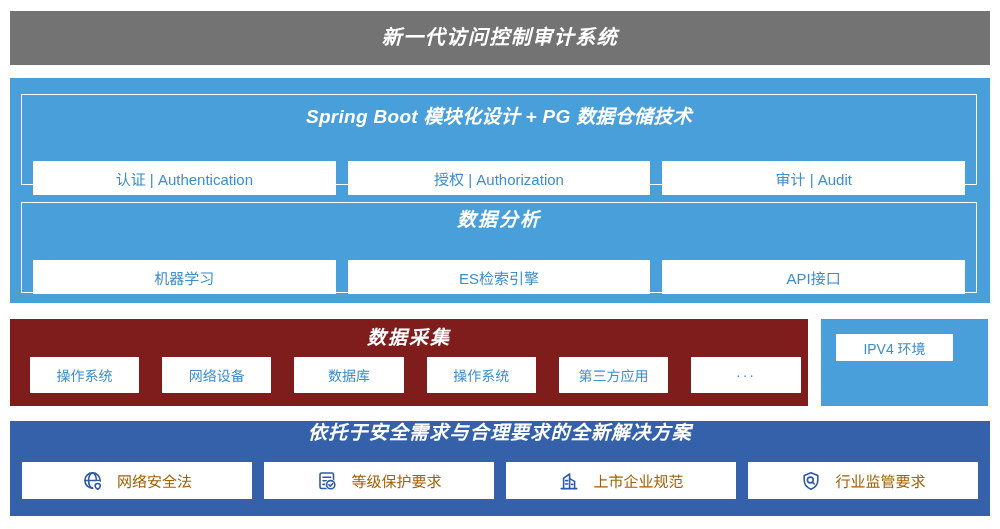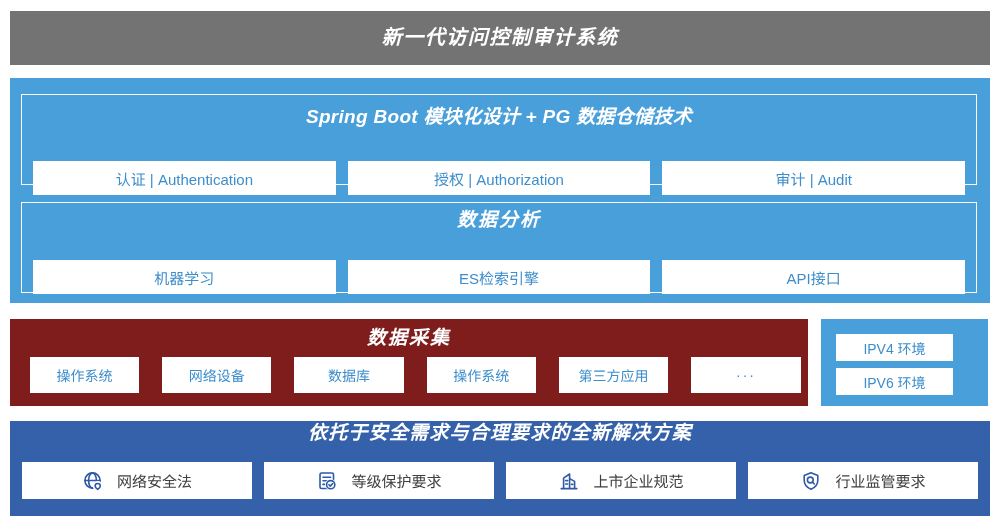--- a/index.html
+++ b/index.html
@@ -75,21 +75,21 @@
   .solution-title {
     height:41px; color:#ffffff; font-weight:bold; font-style:italic;
     display:flex; align-items:center; justify-content:center;
     font-size:19px; letter-spacing:1.2px;
     padding-bottom:23px;
   }
   .solution-row { display:flex; gap:12px; padding:0 12px; }
   .sbox {
     flex:1 1 0; height:37px; background:#ffffff;
     display:flex; align-items:center; justify-content:center; gap:13px;
-    font-size:15px; color:#404040; white-space:nowrap;
+    font-size:15px; color:#a16207; white-space:nowrap;
   }
   .sbox svg { display:block; }
 </style>
 </head>
 <body>
 
 <div class="page">
 
   <div class="title-bar">新一代访问控制审计系统</div>
 
@@ -122,21 +122,20 @@
       <div class="wbox">网络设备</div>
       <div class="wbox">数据库</div>
       <div class="wbox">操作系统</div>
       <div class="wbox">第三方应用</div>
       <div class="wbox dots">···</div>
     </div>
   </div>
 
   <div class="ipv-panel">
     <div class="ipv-box v4">IPV4 环境</div>
-    <div class="ipv-box v6">IPV6 环境</div>
   </div>
 
   <div class="solution-panel">
     <div class="solution-title">依托于安全需求与合理要求的全新解决方案</div>
     <div class="solution-row">
 
       <div class="sbox">
         <svg width="22" height="22" viewBox="0 0 22 22" fill="none" stroke="#2d59a6" stroke-width="1.6" stroke-linecap="round" stroke-linejoin="round">
           <circle cx="10.5" cy="10.5" r="7.6"></circle>
           <ellipse cx="10.5" cy="10.5" rx="3.9" ry="7.6"></ellipse>

